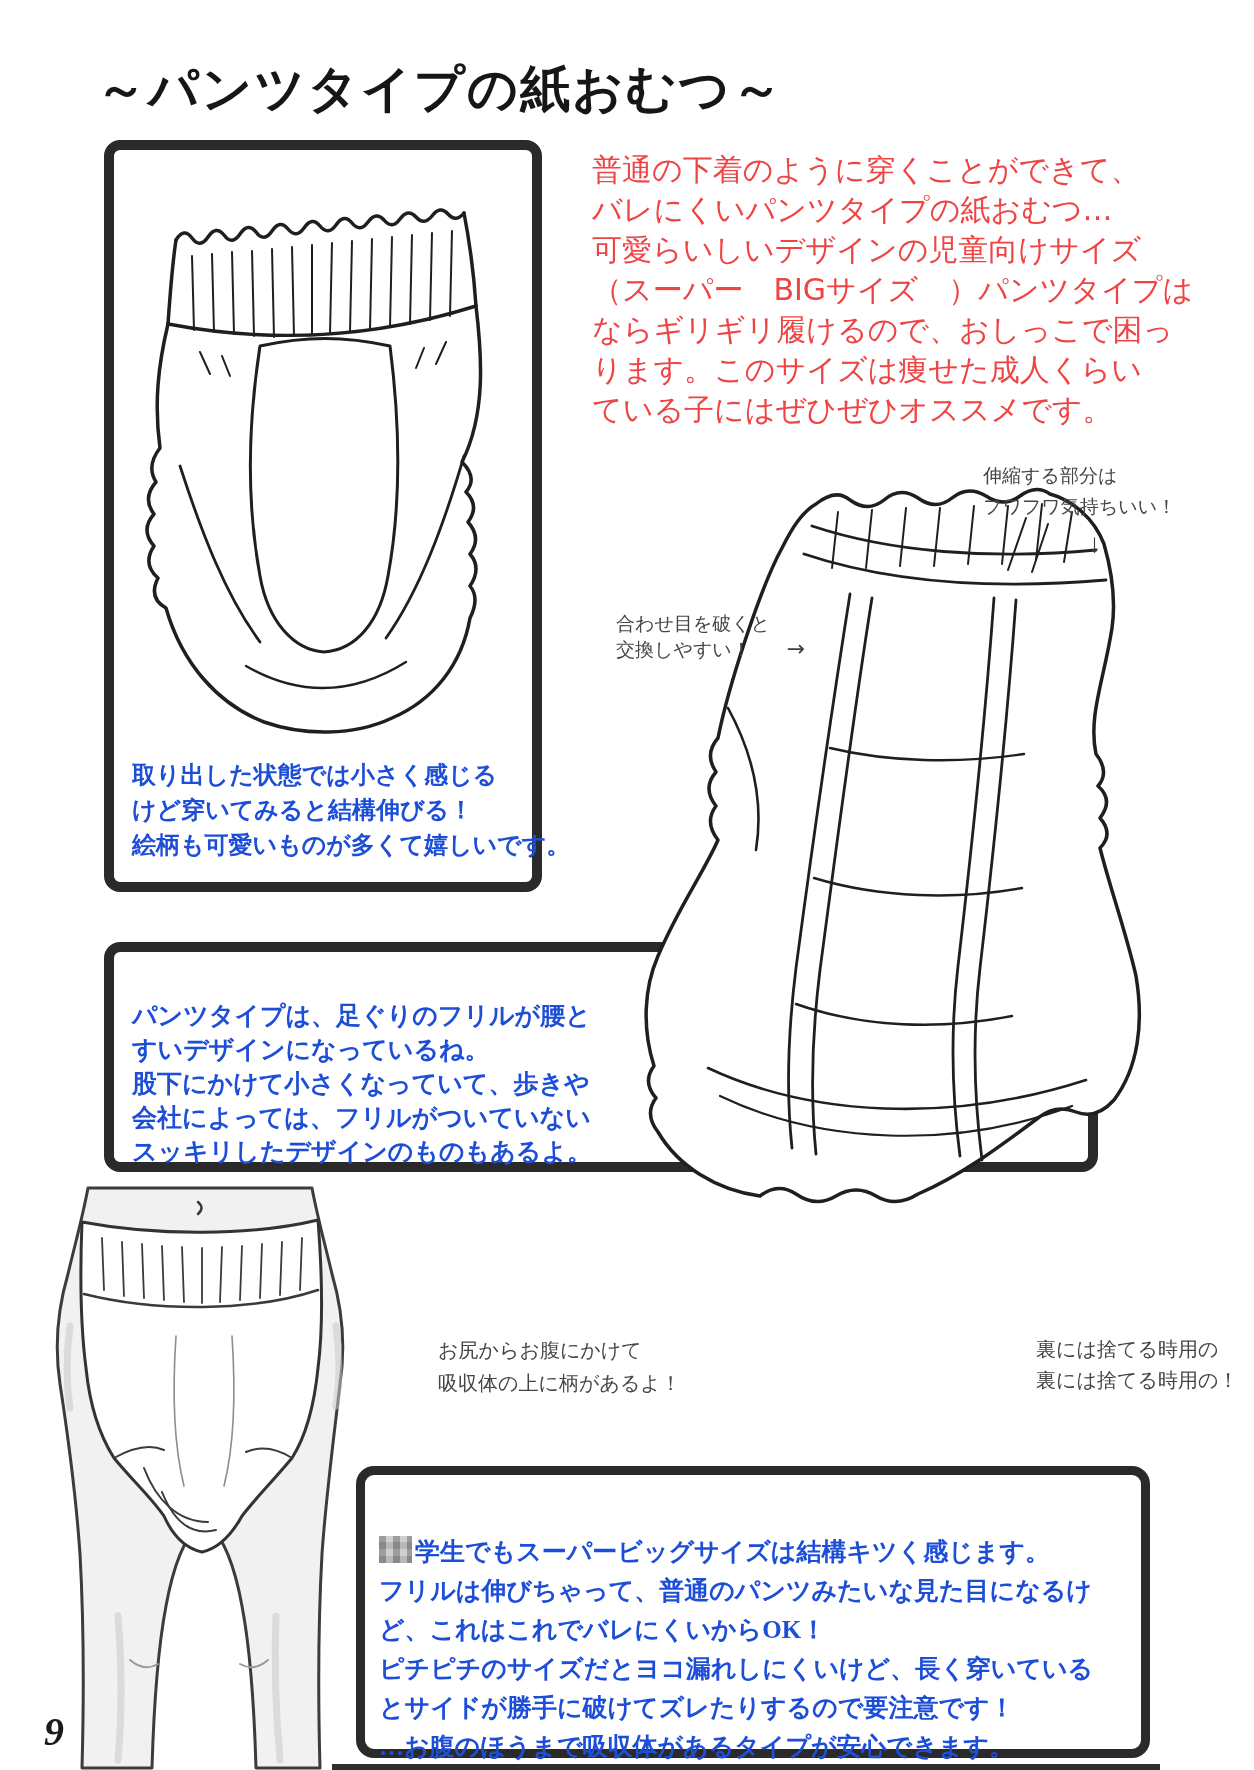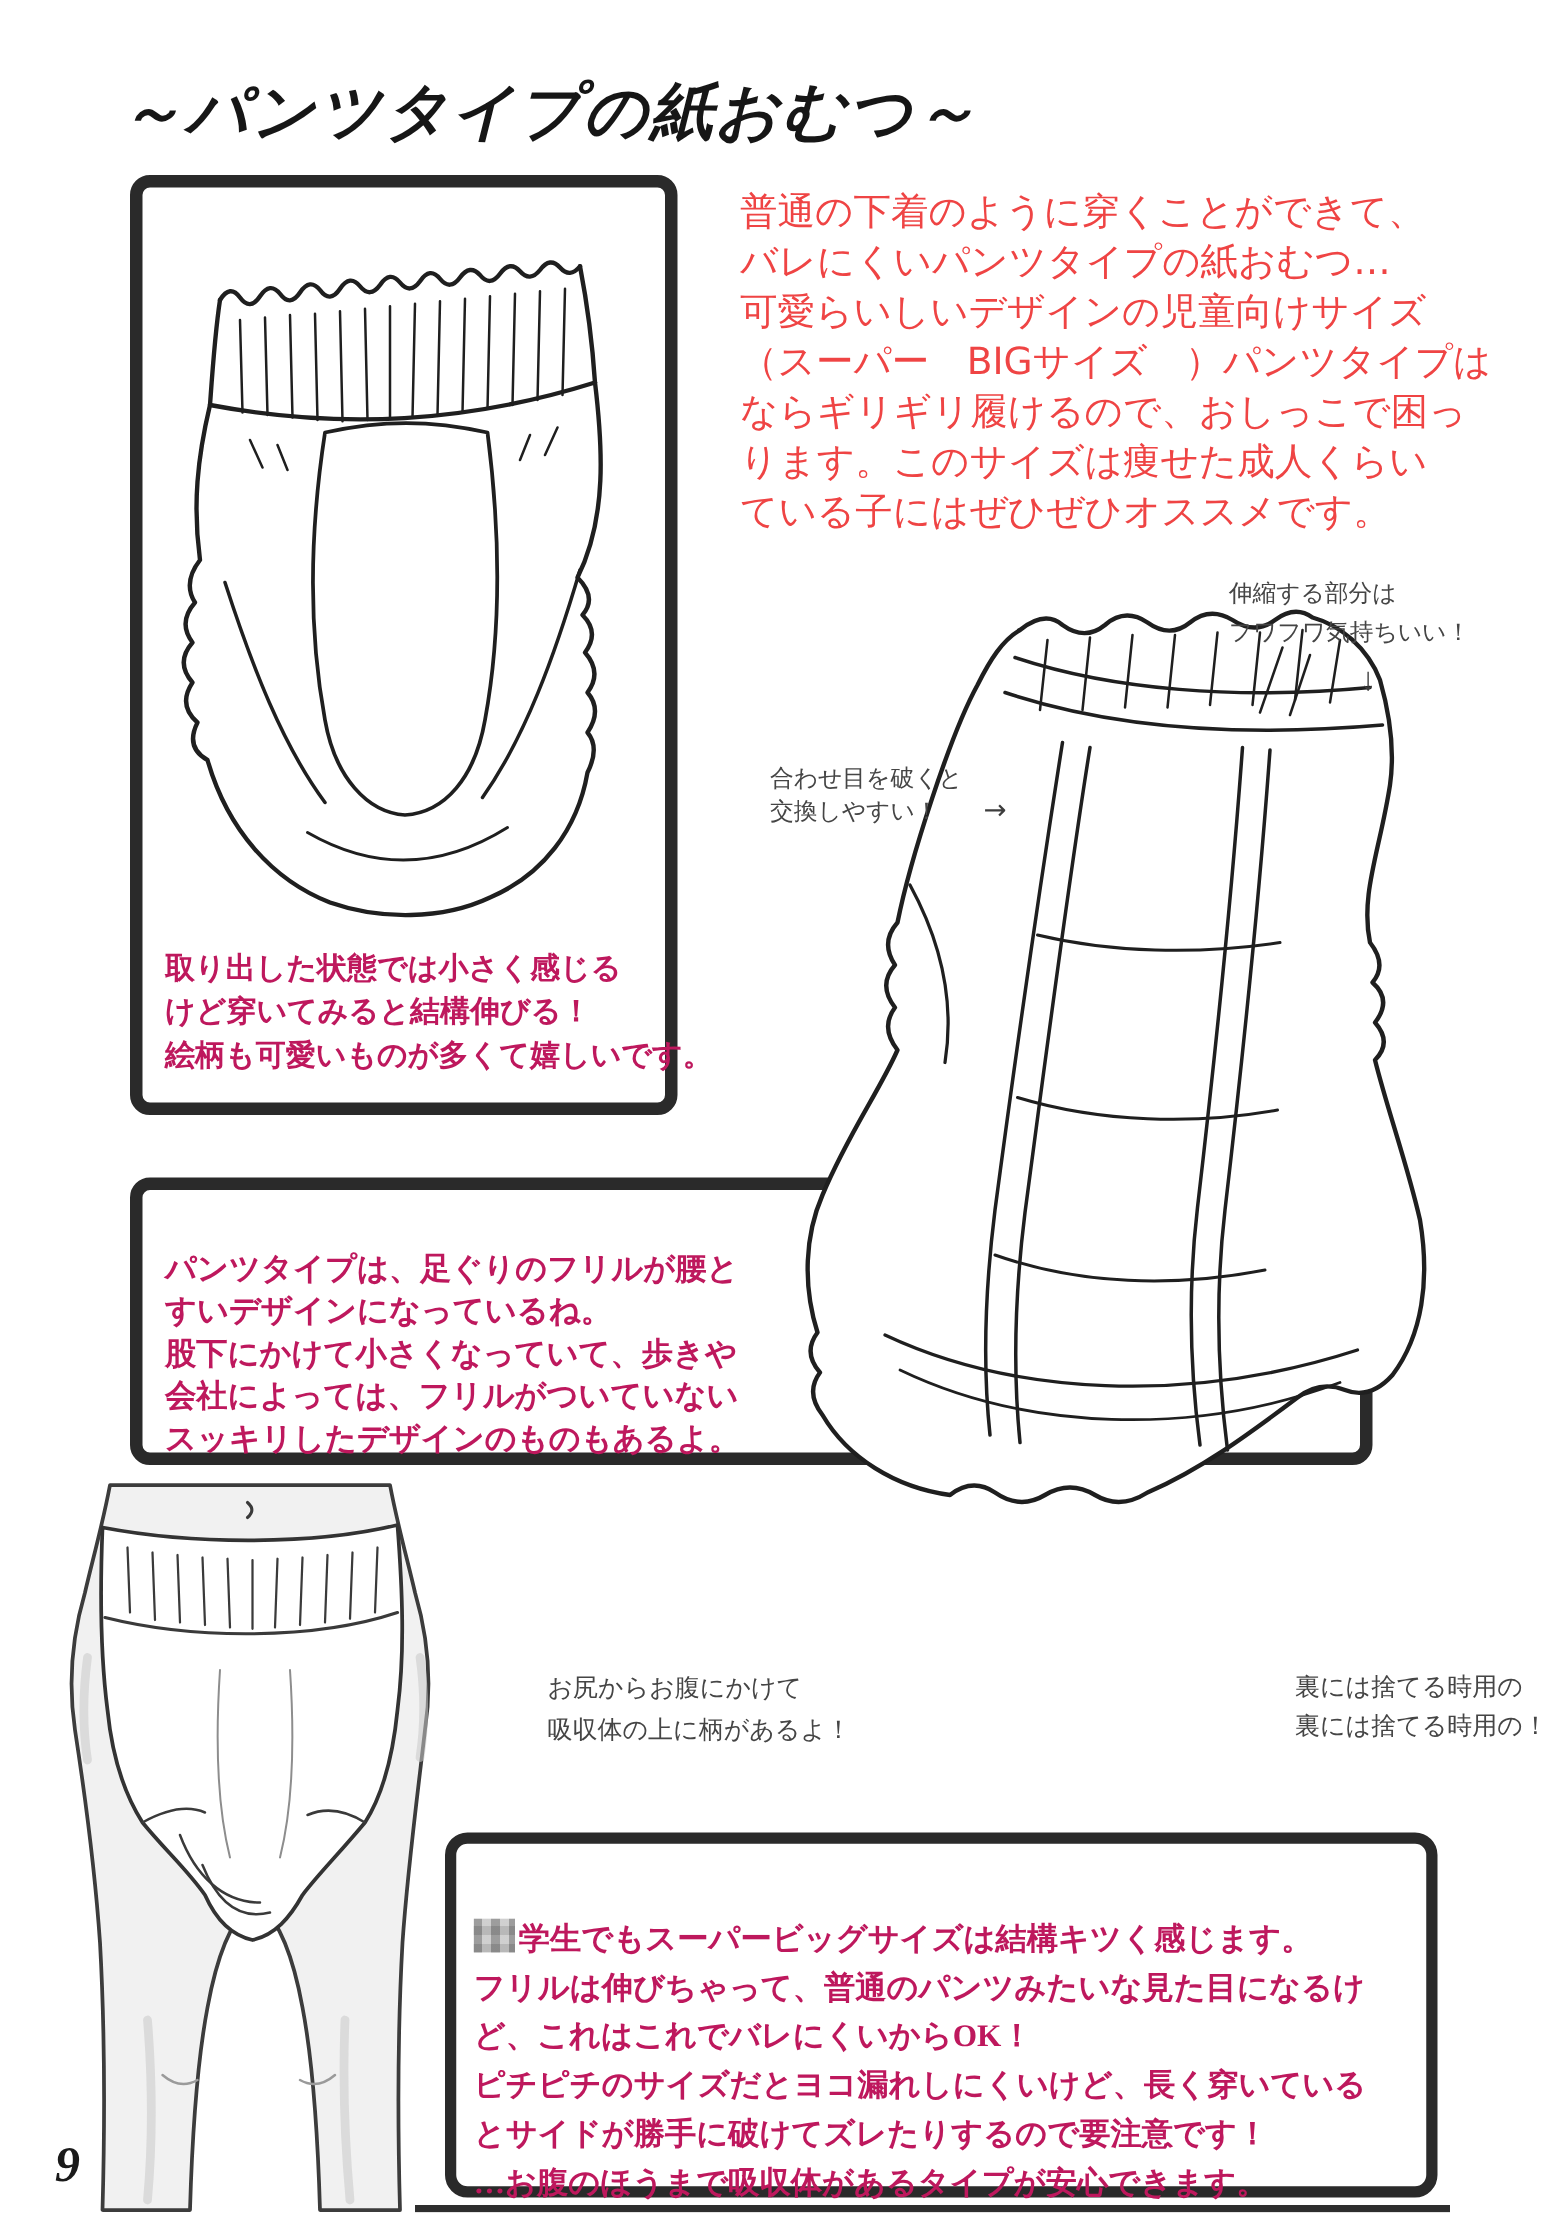--- a/index.html
+++ b/index.html
@@ -4,21 +4,21 @@
 <style>
   html,body{margin:0;padding:0;background:#ffffff;}
   #page{position:relative;width:1254px;height:1770px;background:#ffffff;overflow:hidden;
         font-family:"Liberation Sans","DejaVu Sans",sans-serif;color:#1a1a1a;}
   .abs{position:absolute;}
   *{box-sizing:border-box;}
 
   
   .title{font-family:"Liberation Serif","DejaVu Serif",serif;font-weight:bold;
          font-size:50px;letter-spacing:2px;color:#161616;white-space:nowrap;}
-  .mincho{font-family:"Liberation Serif","DejaVu Serif",serif;font-weight:bold;color:#be185d;}
+  .mincho{font-family:"Liberation Serif","DejaVu Serif",serif;font-weight:bold;color:#1d4ed8;}
   .hand{font-family:"DejaVu Sans","Liberation Sans",sans-serif;color:#ef4444;}
   .note{font-family:"DejaVu Sans","Liberation Sans",sans-serif;color:#454545;}
   .nowrap{white-space:nowrap;}
 
   
   .panel{position:absolute;background:#ffffff;border:10px solid #2a2a2a;border-radius:16px;}
 
   .intro{font-size:30px;line-height:40px;}
   .capt1{font-size:24px;line-height:35px;}
   .capt2{font-size:25px;line-height:34px;}
@@ -34,21 +34,21 @@
       repeating-linear-gradient(0deg, #ababab 0 7px, #d6d6d6 7px 14px);}
 
   .scanline{position:absolute;background:#2e2e2e;}
   svg{display:block;}
 </style>
 </head>
 <body>
 
 <div id="page">
 
-  <div class="abs title" style="left:96px;top:56px;font-style:italic;">～パンツタイプの紙おむつ～</div>
+  <div class="abs title" style="left:96px;top:56px;">～パンツタイプの紙おむつ～</div>
 
   <div class="panel" style="left:104px;top:140px;width:438px;height:752px;z-index:1;">
     <svg width="418" height="600" viewBox="0 0 418 600" style="position:absolute;left:0px;top:6px;">
       <g fill="none" stroke="#1f1f1f" stroke-width="3.5" stroke-linecap="round" stroke-linejoin="round">
 
         <path d="M62,84 q8,-13 16,-2 q8,11 16,-1 q8,-12 16,-2 q8,11 16,-1 q8,-12 16,-2 q8,11 16,-1 q8,-12 16,-2 q8,10 16,-1 q8,-12 16,-2 q8,10 16,-1 q8,-12 16,-2 q8,10 16,-1 q8,-11 16,-2 q8,10 16,-1 q8,-11 16,-2 q8,9 16,-1 q8,-11 16,-2 q8,9 16,-1"></path>
         <path d="M62,84 C58,110 56,140 54,168"></path>
         <path d="M350,57 C356,88 360,120 362,150"></path>
         <path d="M54,168 C160,188 260,182 362,150"></path>
 

